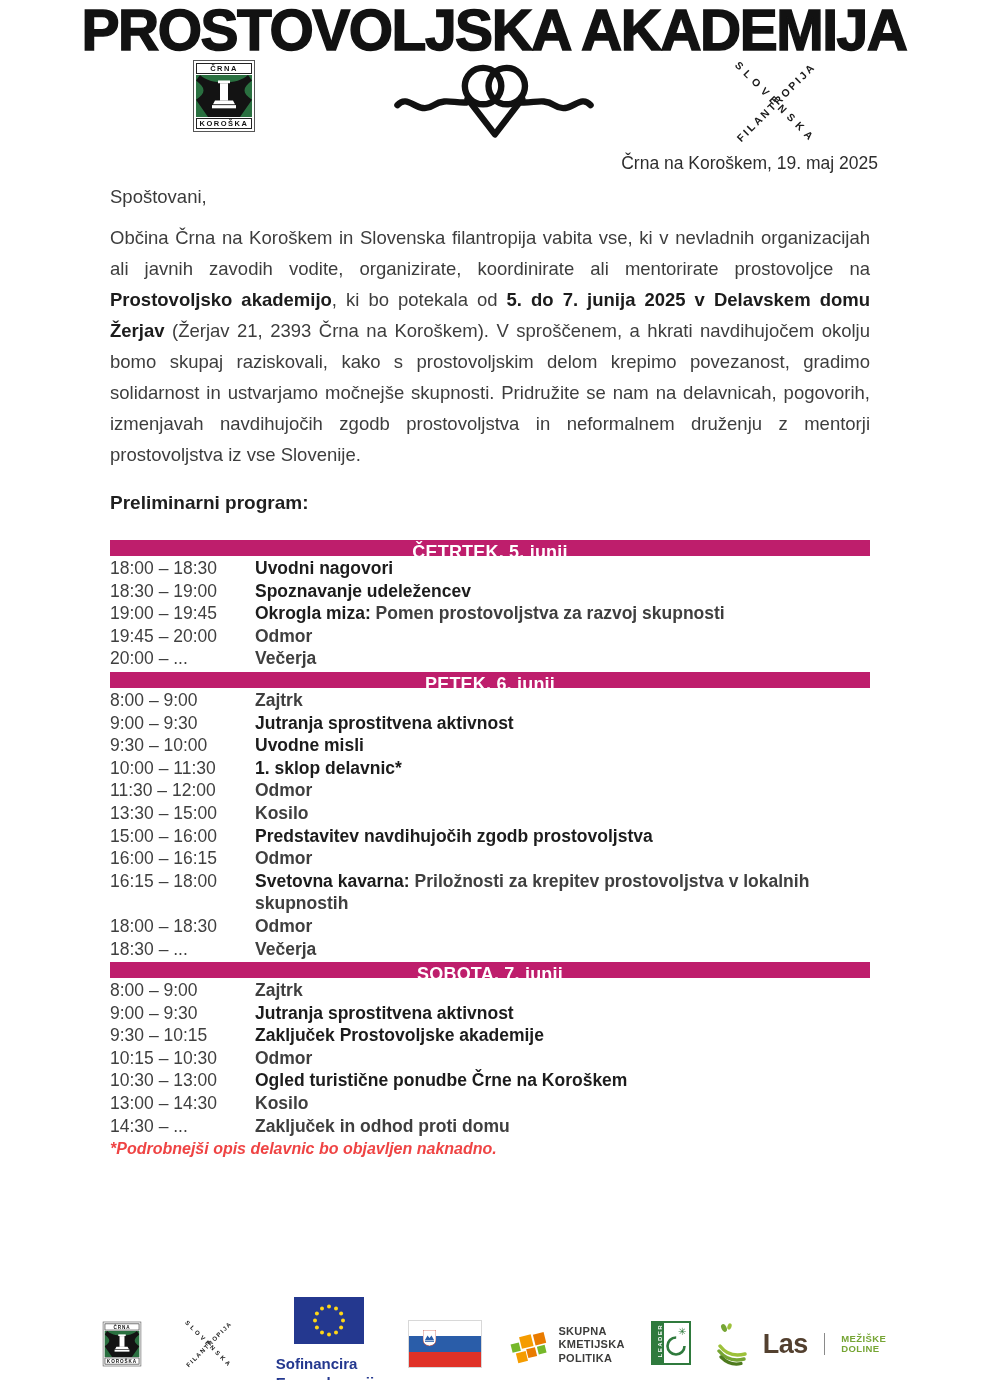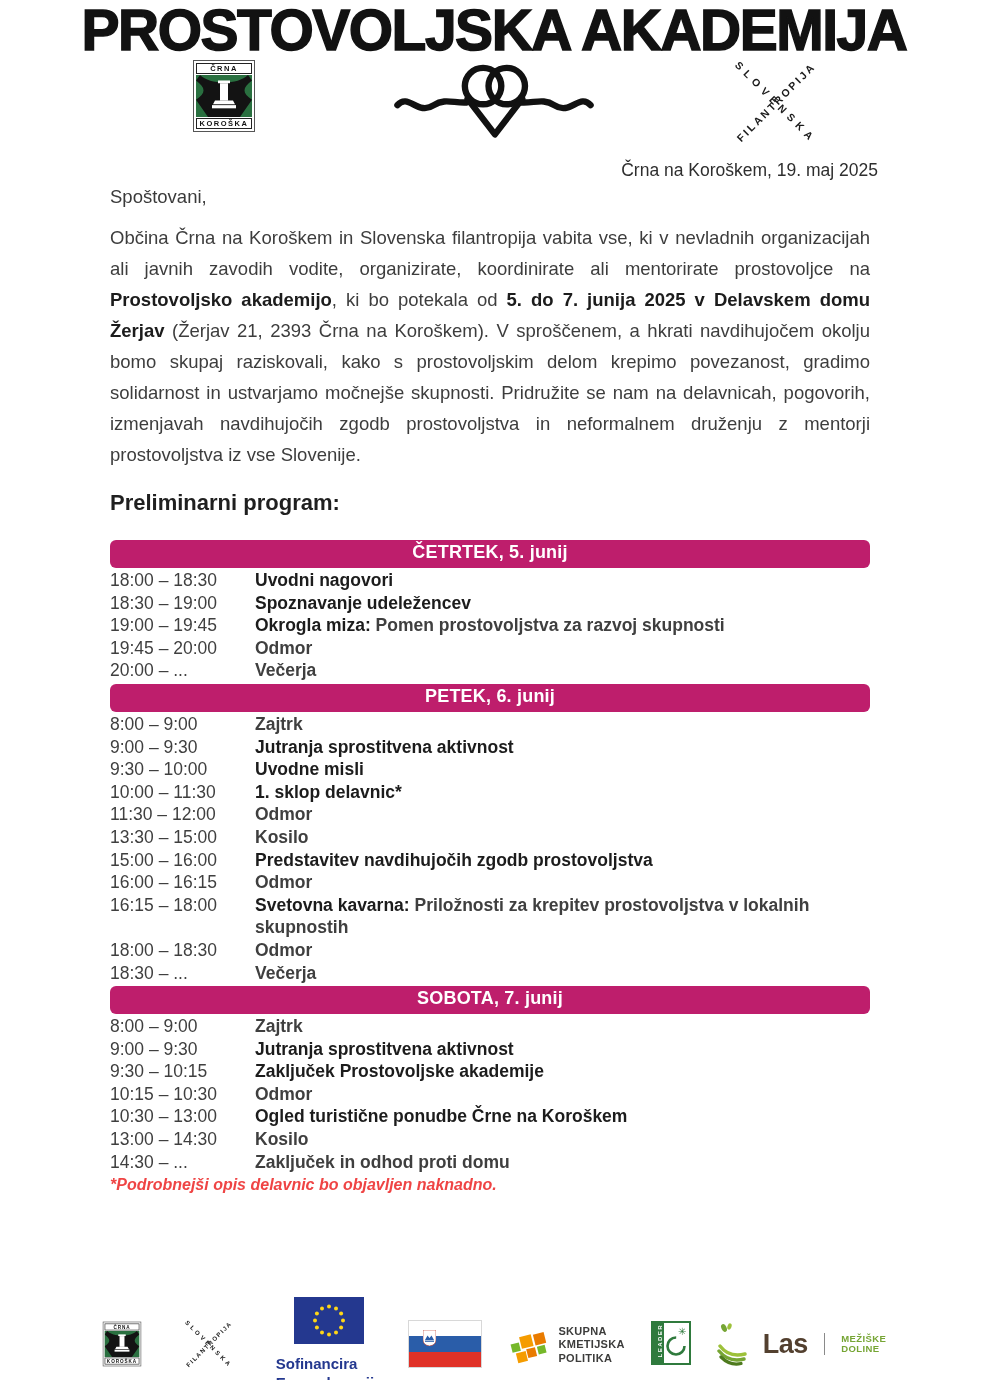--- a/index.html
+++ b/index.html
@@ -41,31 +41,31 @@
   .heart svg{width:100%;height:100%;}
 
   
   .sf{position:relative;width:140px;height:112px;}
   .sf span{position:absolute;left:50%;top:50%;font-weight:bold;color:#1a1a1a;
     font-size:10.5px;white-space:nowrap;}
   .sf .sf-a{transform:translate(-50%,-50%) rotate(45deg);letter-spacing:5px;}
   .sf .sf-b{transform:translate(-50%,-50%) rotate(-45deg);letter-spacing:2.5px;}
   .sf-hdr{position:absolute;left:706px;top:46px;}
 
-  .dateline{position:absolute;right:110px;top:160px;font-size:17.5px;color:#2e2e2e;}
+  .dateline{position:absolute;right:110px;top:153px;font-size:17.5px;color:#2e2e2e;}
 
   
   .content{position:absolute;left:110px;right:118px;top:186px;}
   .salutation{font-size:18.5px;line-height:22px;color:#3a3a3a;}
   .intro{margin-top:14px;font-size:18.5px;line-height:31px;text-align:justify;color:var(--body);}
   .intro b{color:var(--ink);}
-  .prog-heading{margin-top:21px;font-size:22px;font-weight:bold;color:#1f1f1f;line-height:24px;}
+  .prog-heading{margin-top:21px;font-size:19px;font-weight:bold;color:#1f1f1f;line-height:24px;}
   .schedule{margin-top:25px;}
-  .band{height:28px;line-height:24px;margin:2px 0 1px 0;background:var(--band);
-    color:#fff;font-weight:bold;font-size:18px;text-align:center;letter-spacing:.2px;border-radius:6px;}
+  .band{height:16px;line-height:24px;margin:2px 0 1px 0;background:var(--band);
+    color:#fff;font-weight:bold;font-size:18px;text-align:center;letter-spacing:.2px;}
   .prow{display:flex;font-size:17.5px;line-height:22.6px;color:#3f3f3f;}
   .ptime{flex:0 0 145px;white-space:nowrap;}
   .pdesc{flex:1;font-weight:bold;}
   .pdesc b{color:#1c1c1c;}
   .footnote{margin-top:3px;font-size:16px;font-weight:bold;font-style:italic;color:#ef4444;}
 
   
   .footer{position:absolute;left:0;right:0;top:1312px;height:64px;
     display:flex;align-items:center;justify-content:center;gap:26px;}
   .scalebox{position:relative;overflow:visible;}

